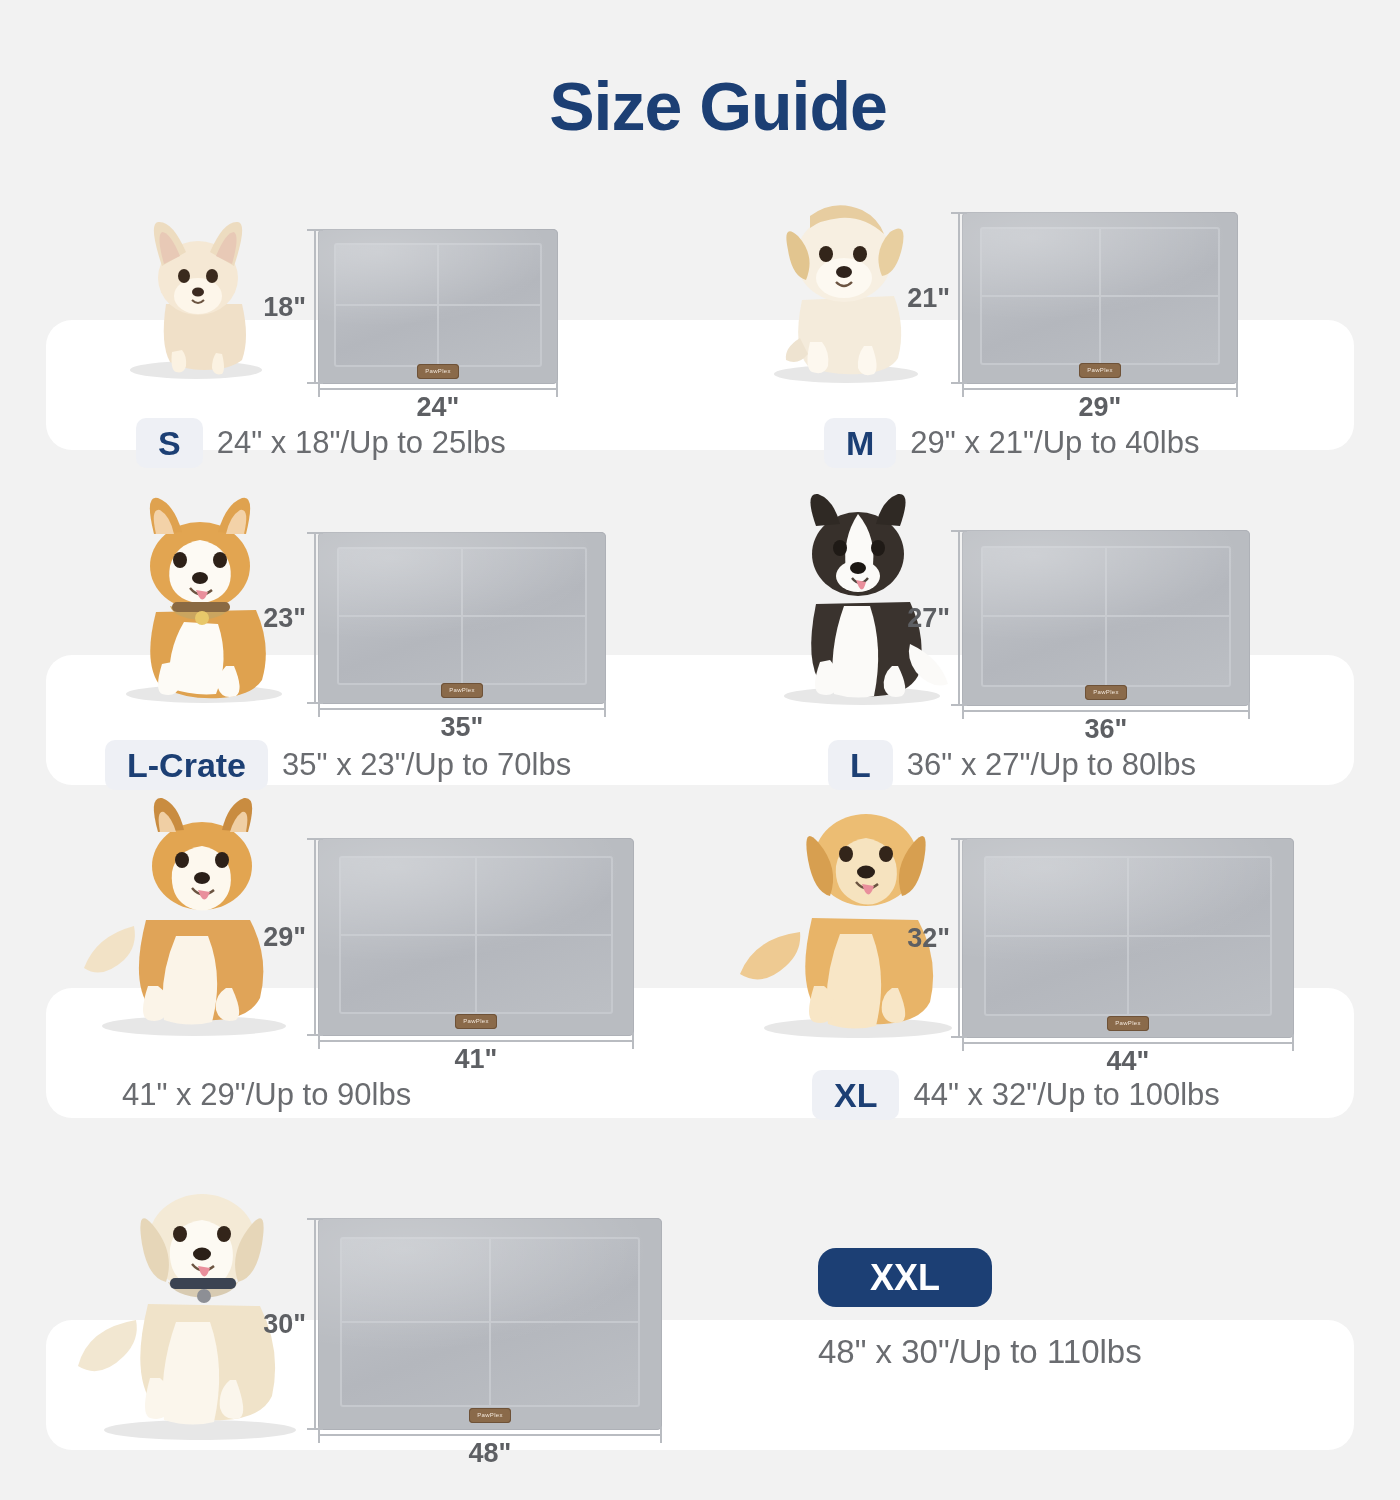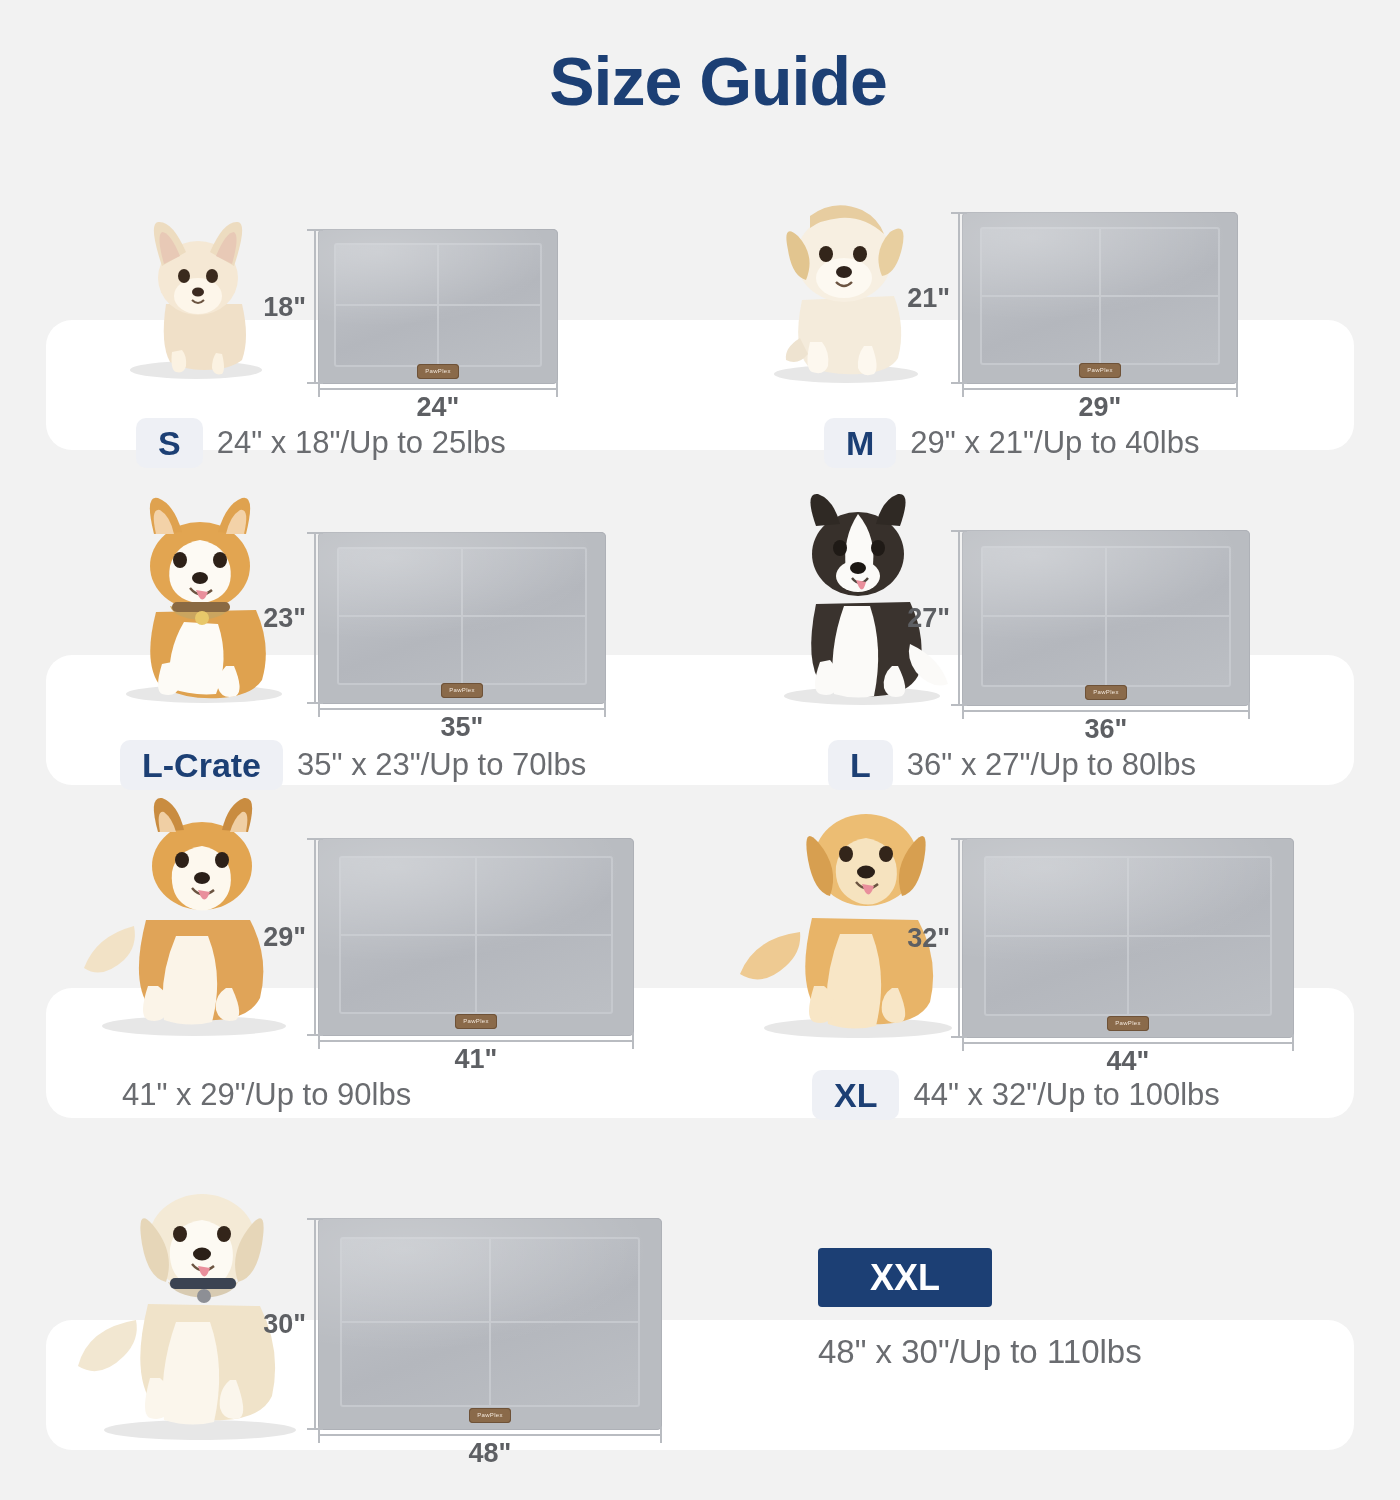--- a/index.html
+++ b/index.html
@@ -18,21 +18,21 @@
     position: relative;
     width: 1400px;
     height: 1500px;
   }
   .title {
     text-align: center;
     font-size: 68px;
     font-weight: bold;
     color: #1c3f74;
     letter-spacing: -1px;
-    padding-top: 47px;
+    padding-top: 72px;
     line-height: 1;
     margin-left: 36px;
   }
 
   
   .band {
     position: absolute;
     left: 46px;
     width: 1308px;
     height: 130px;
@@ -226,21 +226,21 @@
   .xxl-block {
     position: absolute;
     left: 818px;
     top: 108px;
     width: 520px;
   }
   .xxl-block .chip {
     display: inline-block;
     font-size: 36px;
     padding: 7px 52px;
-    border-radius: 4px;
+    border-radius: 18px;
   }
   .xxl-block .desc {
     display: block;
     margin-top: 26px;
     font-size: 33px;
   }
 </style>
 </head>
 <body>
 
@@ -391,21 +391,21 @@
           <div class="lbl">23"</div>
         </div>
         <div class="hdim">
           <div class="line"></div>
             <div class="cap l"></div>
             <div class="cap r"></div>
           <div class="lbl">35"</div>
         </div>
       </div>
 
-      <div class="caption" style="left:74px;">
+      <div class="caption" style="left:59px;">
         <div class="chip">L-Crate</div>
         <div class="desc">35" x 23"/Up to 70lbs</div>
       </div>
     </div>
 
     <div class="cell right">
       <div class="dog" style="left:58px; bottom:84px;">
         <svg width="200" height="222" viewBox="0 0 200 222">
           <ellipse cx="104" cy="212" rx="78" ry="9" fill="#e7e7e7"></ellipse>
           <path d="M58 120 q-12 58 6 82 q26 12 56 10 q30 -2 40 -20 q10 -36 -8 -74 z" fill="#3a332e"></path>

